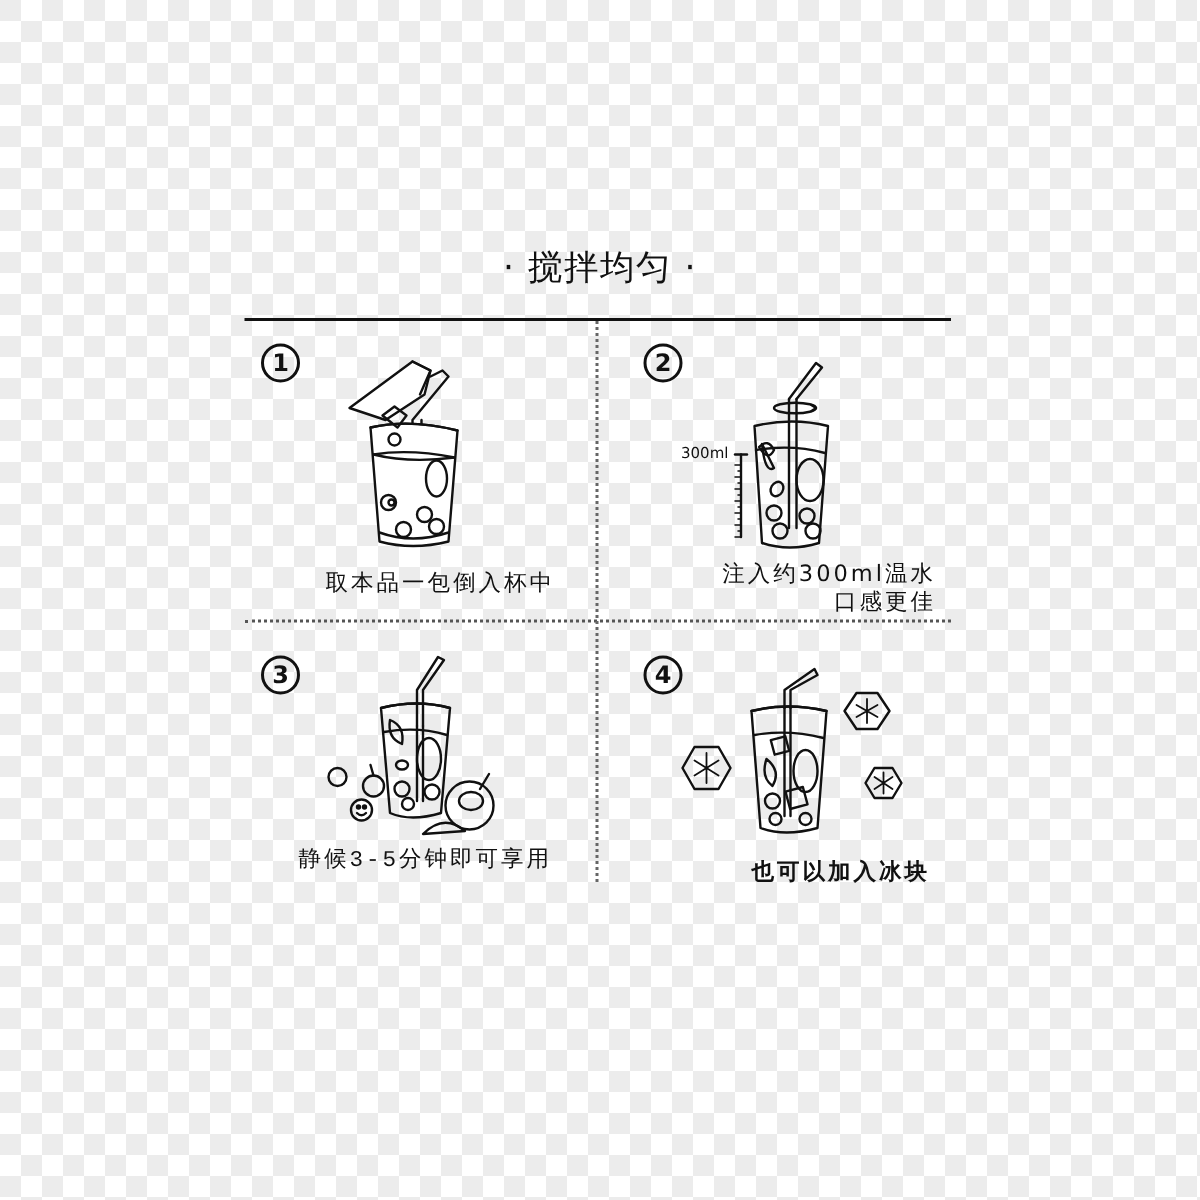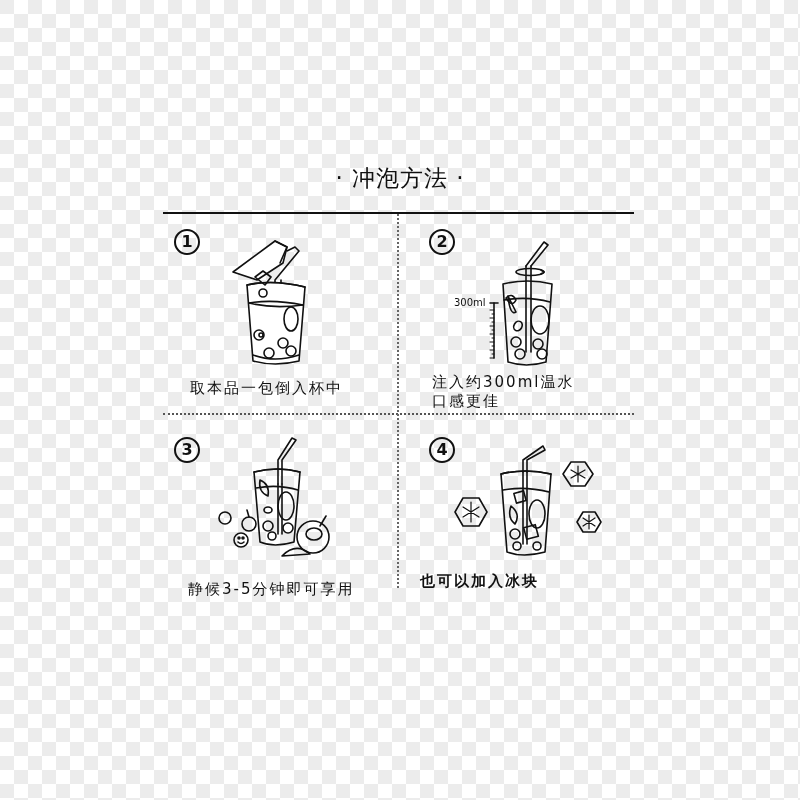--- a/index.html
+++ b/index.html
@@ -18,28 +18,28 @@
     position:absolute; left:0; width:800px; top:163px; text-align:center;
     font-size:23px; letter-spacing:1px; color:#111;
   }
   .rule-top { position:absolute; left:163px; top:212px; width:471px; height:2px; background:#111; }
   .rule-mid { position:absolute; left:163px; top:413px; width:471px; height:0; border-top:2px dotted #555; }
   .rule-vert { position:absolute; left:397px; top:214px; height:374px; width:0; border-left:2px dotted #666; }
   .step-num {
     position:absolute; width:22px; height:22px; border:2.5px solid #111; border-radius:50%;
     font-size:16px; font-weight:bold; line-height:22px; text-align:center; color:#111;
   }
-  .caption { position:absolute; text-align:left; font-size:15px; letter-spacing:2px; line-height:19px; color:#111; }
+  .caption { position:absolute; text-align:right; font-size:15px; letter-spacing:2px; line-height:19px; color:#111; }
   svg.illus { position:absolute; overflow:visible; }
   svg.illus * { vector-effect:non-scaling-stroke; }
 </style>
 </head>
 <body>
 
-<div class="title">· 冲泡方法 ·</div>
+<div class="title">· 搅拌均匀 ·</div>
 <div class="rule-top"></div>
 <div class="rule-mid"></div>
 <div class="rule-vert"></div>
 
 <div>
   <div class="step-num" style="left:174px;top:229px;">1</div>
   <svg class="illus" style="left:225px;top:235px;" width="100" height="135" viewBox="0 0 100 135" fill="none" stroke="#111" stroke-width="1.6" stroke-linejoin="round" stroke-linecap="round">
     <polygon points="8,37 50,6 62,12 58,28 32,45" fill="#fff"></polygon>
     <path d="M50,6 L62,12 L55,28"></path>
     <path d="M62,16 L70,12 L74,16 L50,45 L50,118"></path>
@@ -79,21 +79,21 @@
     <path d="M18,60 Q42,56 64,62"></path>
     <path d="M20,58 Q26,52 30,60 Q26,68 20,58 Z"></path>
     <path d="M22,56 L30,72 Q24,76 22,56 Z"></path>
     <ellipse cx="54" cy="80" rx="9" ry="14"></ellipse>
     <ellipse cx="32" cy="86" rx="4" ry="5" transform="rotate(30 32 86)"></ellipse>
     <circle cx="30" cy="102" r="5"></circle>
     <circle cx="52" cy="104" r="5"></circle>
     <circle cx="34" cy="114" r="5"></circle>
     <circle cx="56" cy="114" r="5"></circle>
   </svg>
-  <div class="caption" style="left:432px;top:373px;width:180px;">
+  <div class="caption" style="left:444px;top:373px;width:180px;">
     <div>注入约300ml温水</div>
     <div>口感更佳</div>
   </div>
 </div>
 
 <div>
   <div class="step-num" style="left:174px;top:437px;">3</div>
   <svg class="illus" style="left:210px;top:430px;" width="140" height="140" viewBox="0 0 140 140" fill="none" stroke="#111" stroke-width="1.6" stroke-linejoin="round" stroke-linecap="round">
     <path d="M68,54 L68,104"></path>
     <path d="M72,54 L72,104"></path>
@@ -112,21 +112,21 @@
     <path d="M39,87 L37,80"></path>
     <circle cx="31" cy="110" r="7"></circle>
     <circle cx="29" cy="108" r="1" fill="#111"></circle>
     <circle cx="33" cy="108" r="1" fill="#111"></circle>
     <path d="M28,112 Q31,115 34,112"></path>
     <circle cx="103" cy="107" r="16"></circle>
     <ellipse cx="104" cy="104" rx="8" ry="6"></ellipse>
     <path d="M110,96 L116,86"></path>
     <path d="M72,126 Q86,112 100,124 Z"></path>
   </svg>
-  <div class="caption" style="left:188px;top:580px;width:180px;">
+  <div class="caption" style="left:188px;top:564px;width:180px;font-family:Liberation Mono, monospace;">
     <div>静候3-5分钟即可享用</div>
   </div>
 </div>
 
 <div>
   <div class="step-num" style="left:429px;top:437px;">4</div>
   <svg class="illus" style="left:445px;top:440px;" width="160" height="120" viewBox="0 0 160 120" fill="none" stroke="#111" stroke-width="1.6" stroke-linejoin="round" stroke-linecap="round">
     <path d="M78,32 L78,104"></path>
     <path d="M82,32 L82,104"></path>
     <path d="M78,32 L78,20 L98,6 L100,10 L82,20 L82,32"></path>

